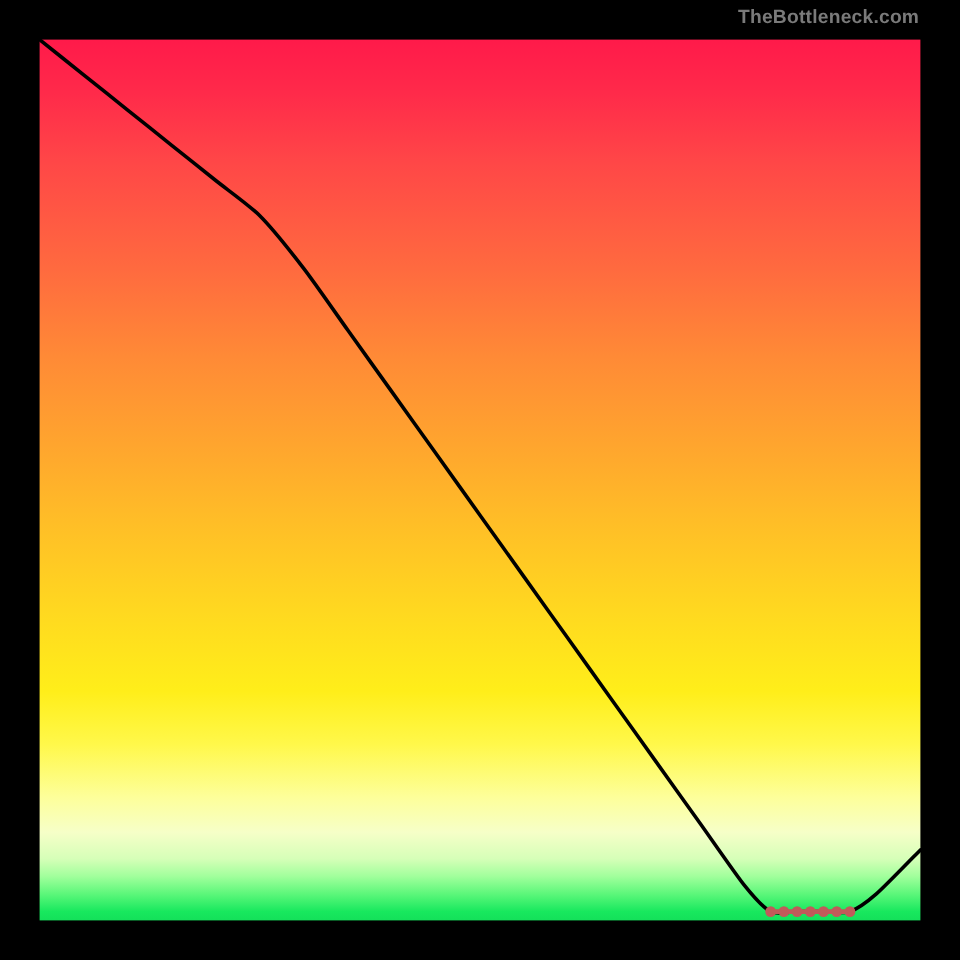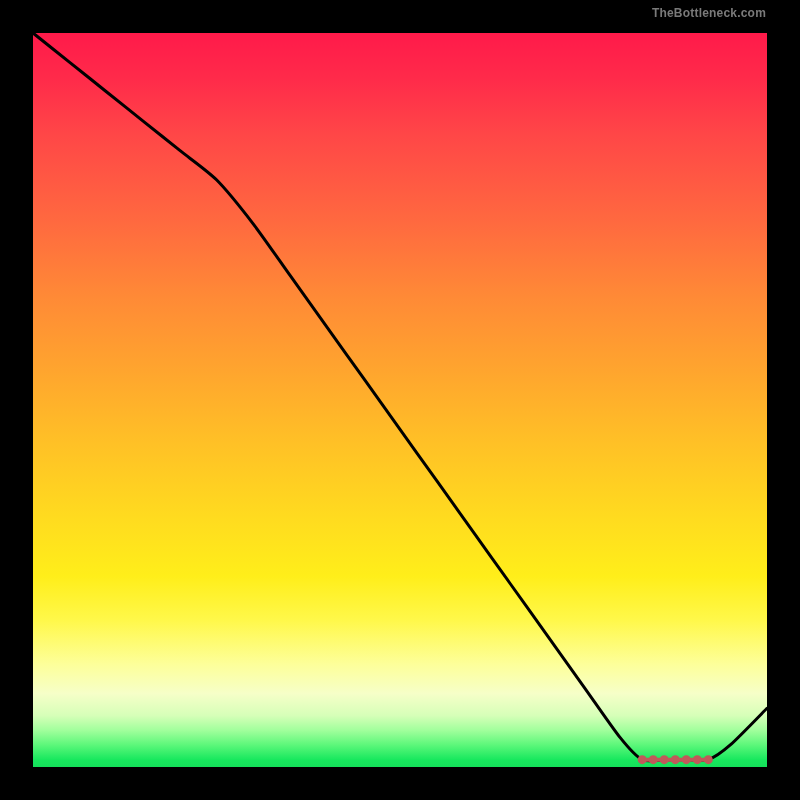--- a/index.html
+++ b/index.html
@@ -51,21 +51,21 @@
     top: 0;
     width: 734px;
     height: 734px;
     overflow: visible;
   }
   .attribution {
     position: absolute;
     top: 6px;
     right: 34px;
     color: #7a7a7a;
-    font-size: 12px;
+    font-size: 16px;
     font-weight: 600;
     letter-spacing: 0.2px;
   }
 </style>
 </head>
 <body>
 
 <div class="frame">
 
   <div class="attribution">TheBottleneck.com</div>

